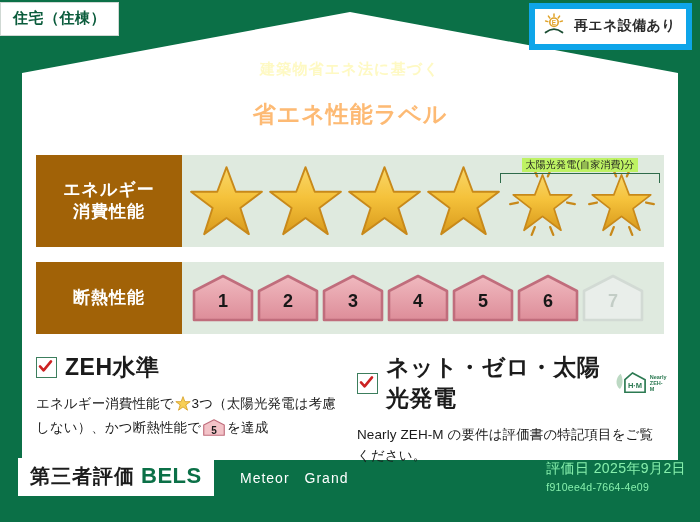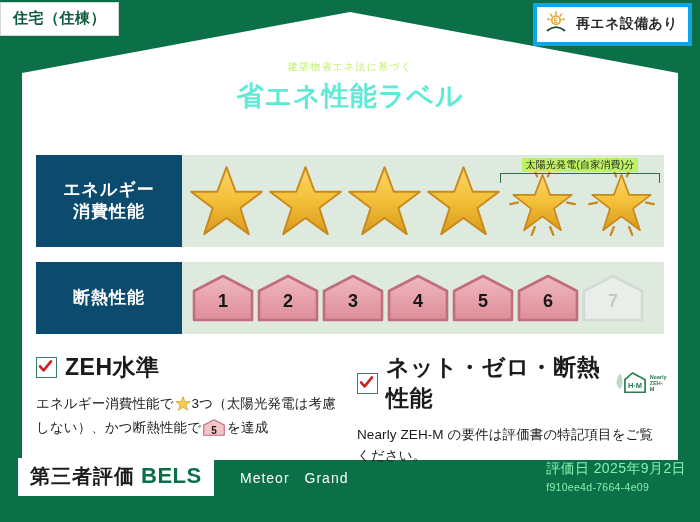--- a/index.html
+++ b/index.html
@@ -28,43 +28,43 @@
     border:1px solid #cfd8d3;
     padding:6px 12px 7px 12px;
     font-size:15px;font-weight:bold;color:#0b5c3c;
     letter-spacing:0.5px;
     z-index:6;
   }
   
   #renew-badge{
     position:absolute;right:8px;top:3px;
     background:#ffffff;
-    border:4px solid #0ea5e9;
+    border:6px solid #0ea5e9;
     padding:4px 10px 5px 8px;
     display:flex;align-items:center;gap:7px;
     z-index:6;
   }
   #renew-badge .txt{font-size:14px;font-weight:bold;color:#2b2b2b;letter-spacing:0.4px;}
   
   #title-block{
     position:absolute;left:0;right:0;top:60px;text-align:center;z-index:5;
   }
-  #title-sub{font-size:10px;font-weight:normal;color:#bef264;letter-spacing:1.2px;}
-  #title-main{font-size:27px;font-weight:bold;color:#5eead4;letter-spacing:1px;margin-top:4px;}
+  #title-sub{font-size:15px;font-weight:bold;color:#fef9c3;letter-spacing:1.2px;}
+  #title-main{font-size:23px;font-weight:bold;color:#fdba74;letter-spacing:1px;margin-top:20px;}
   
   .perf-row{
     position:absolute;left:36px;width:628px;
     display:flex;align-items:stretch;
     background:#dfeadf;
     z-index:5;
   }
   #row-energy{top:155px;height:92px;}
   #row-insul{top:262px;height:72px;justify-content:center;}
   .perf-label{
-    background:#0c4a6e;color:#ffffff;
+    background:#a16207;color:#ffffff;
     width:146px;flex:0 0 146px;
     display:flex;flex-direction:column;align-items:center;justify-content:center;
     font-size:17px;font-weight:bold;line-height:1.28;letter-spacing:1px;
   }
   .perf-body{flex:1;position:relative;display:flex;align-items:center;}
   
   #stars{display:flex;align-items:center;gap:2px;padding-left:6px;}
   .star-wrap{position:relative;width:77px;height:74px;}
   .star-wrap svg{display:block;width:77px;height:74px;}
   
@@ -316,21 +316,21 @@
     </div>
   </div>
 
   <div class="criteria" id="crit-right">
     <div class="crit-head">
       <span class="checkbox">
         <svg width="15" height="15" viewBox="0 0 15 15">
             <path d="M2 7.4 L5.6 11.4 L13 2.4" fill="none" stroke="#cc2222" stroke-width="2.6" stroke-linecap="round" stroke-linejoin="round"></path>
           </svg>
       </span>
-      <span class="crit-title">ネット・ゼロ・断熱性能</span>
+      <span class="crit-title">ネット・ゼロ・太陽光発電</span>
       <span id="zehm-logo">
         <svg width="34" height="26" viewBox="0 0 40 30">
           <path d="M7 22 C1 18 2 8 8 4 C11 10 11 18 7 22 Z" fill="#bcd9c3"></path>
           <polygon points="22,3 37,11 37,26 13,26 13,11" fill="none" stroke="#2c7a52" stroke-width="2"></polygon>
           <text x="25" y="21" font-size="9" font-family="'Liberation Sans',sans-serif" font-weight="bold" fill="#2c7a52" text-anchor="middle">H·M</text>
         </svg>
         <span style="display:inline-block;">
           <span class="cap" style="display:block;">Nearly</span>
           <span class="cap" style="display:block;">ZEH-M</span>
         </span>

